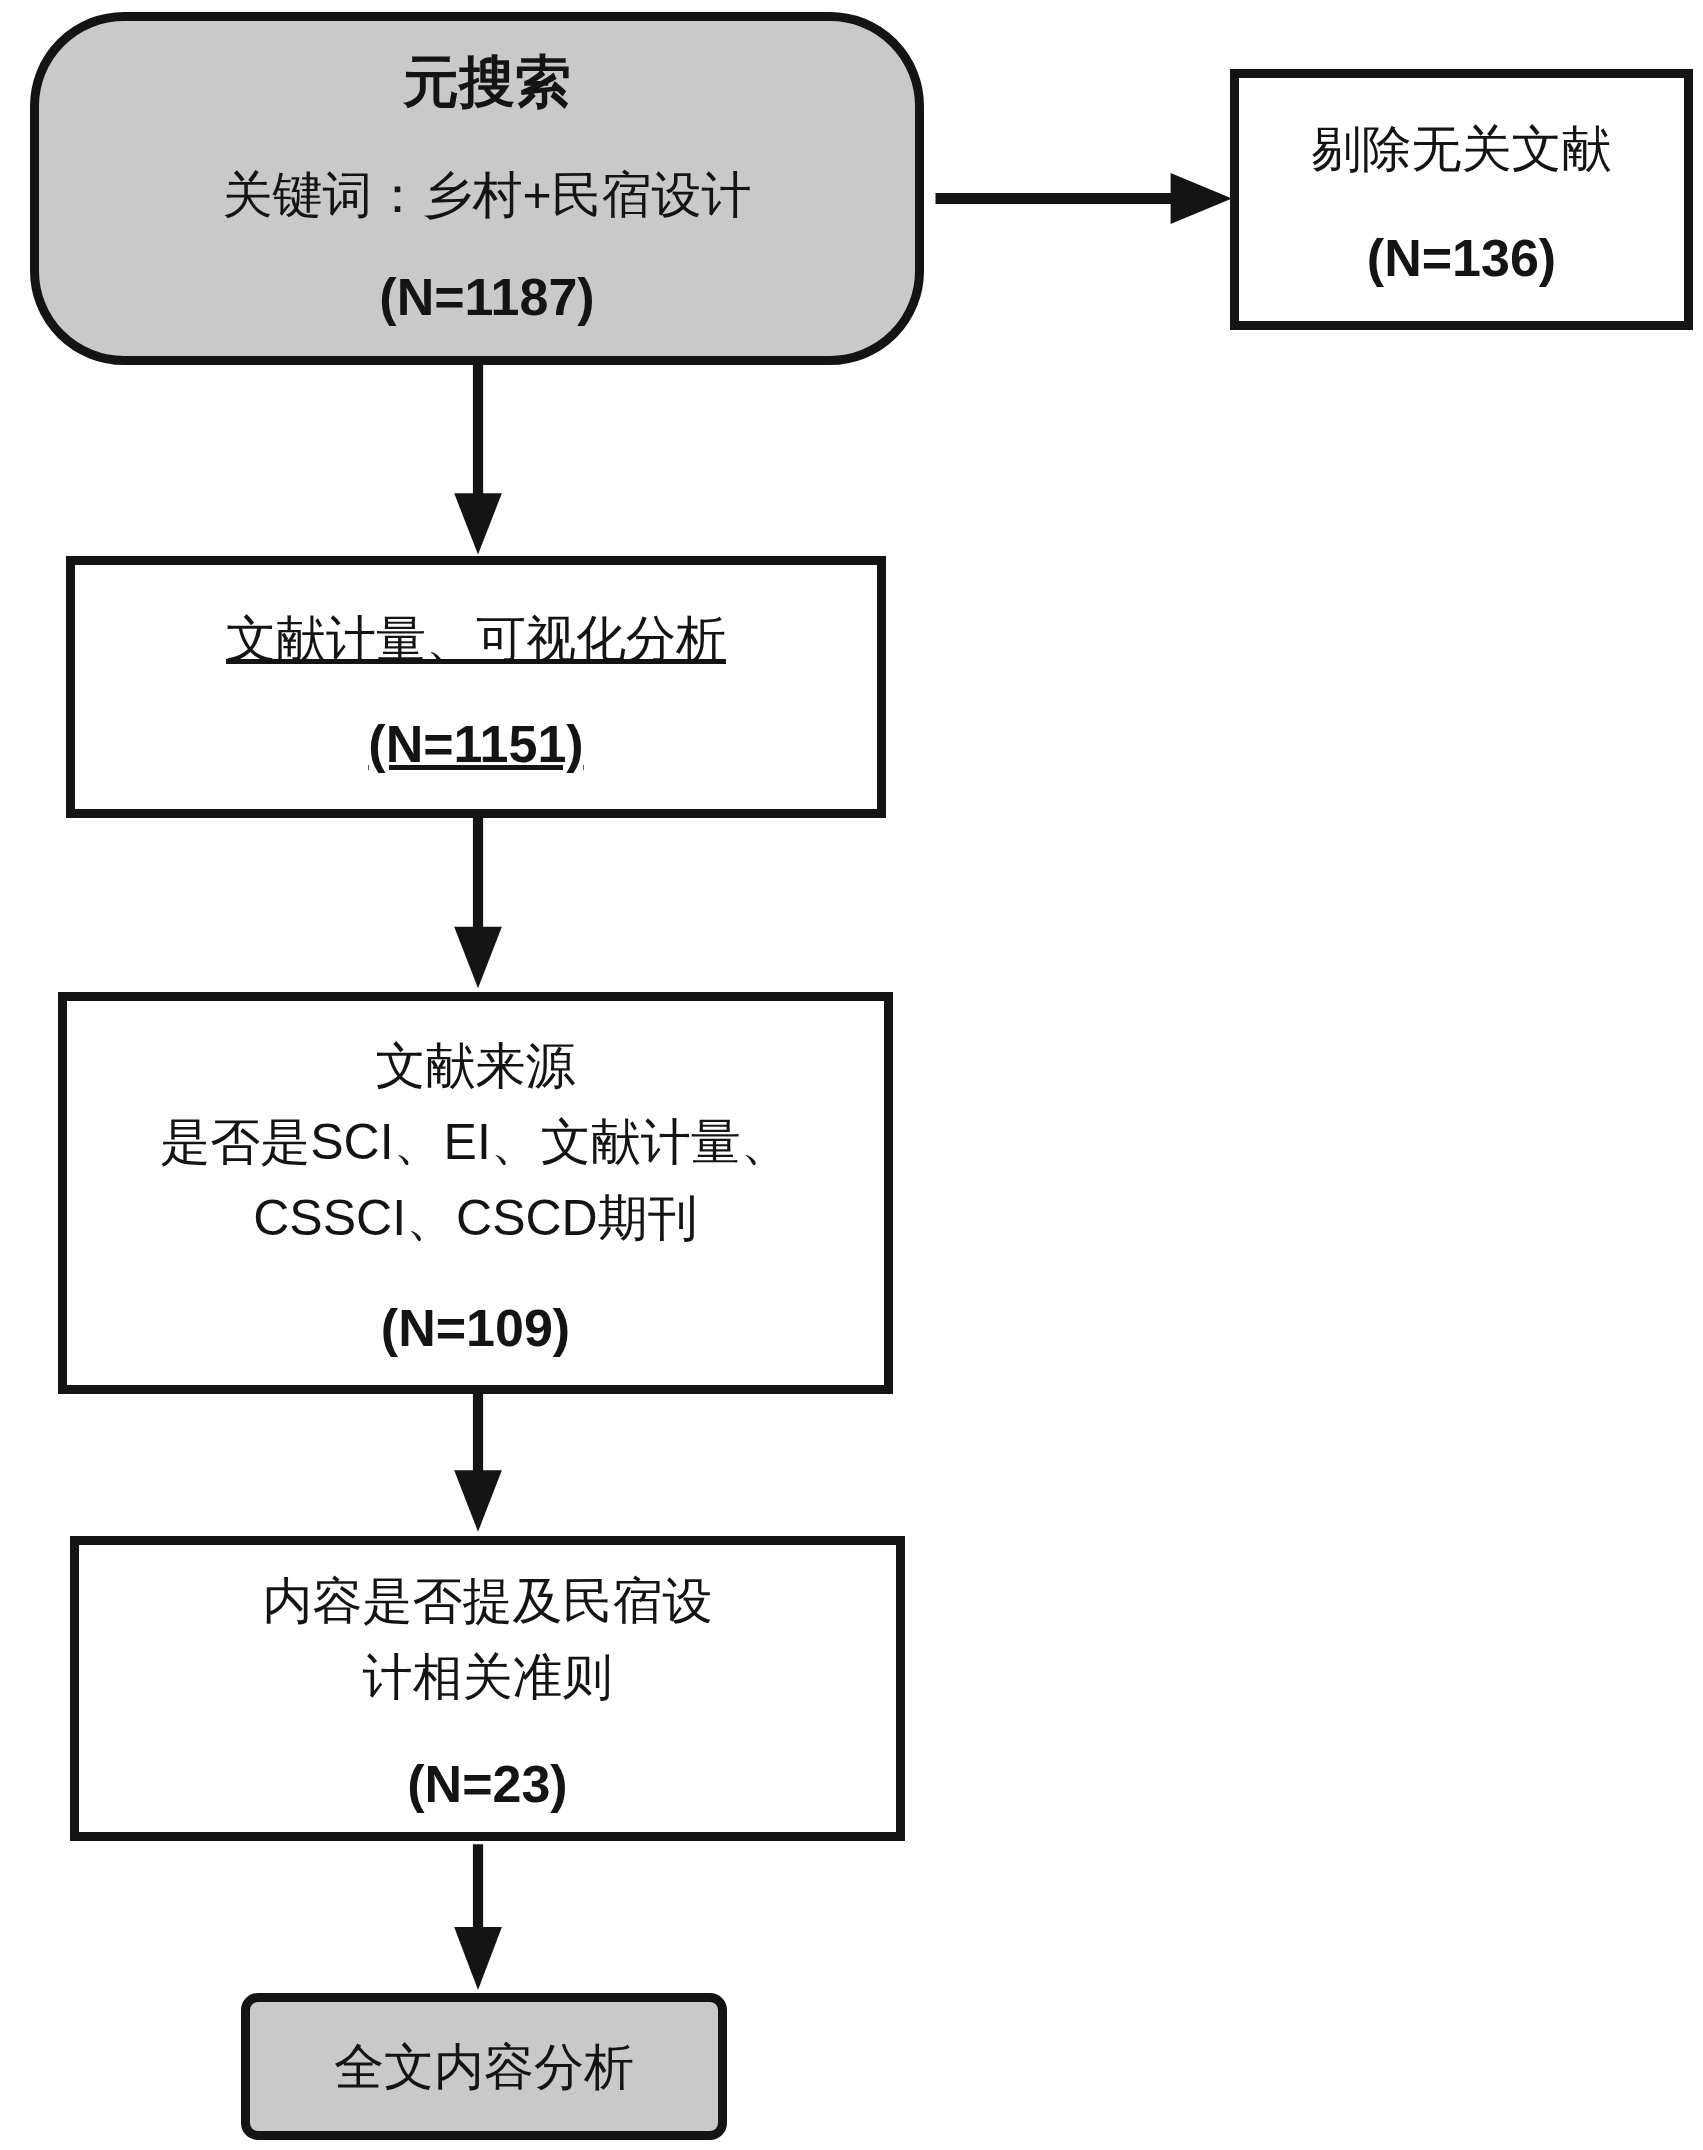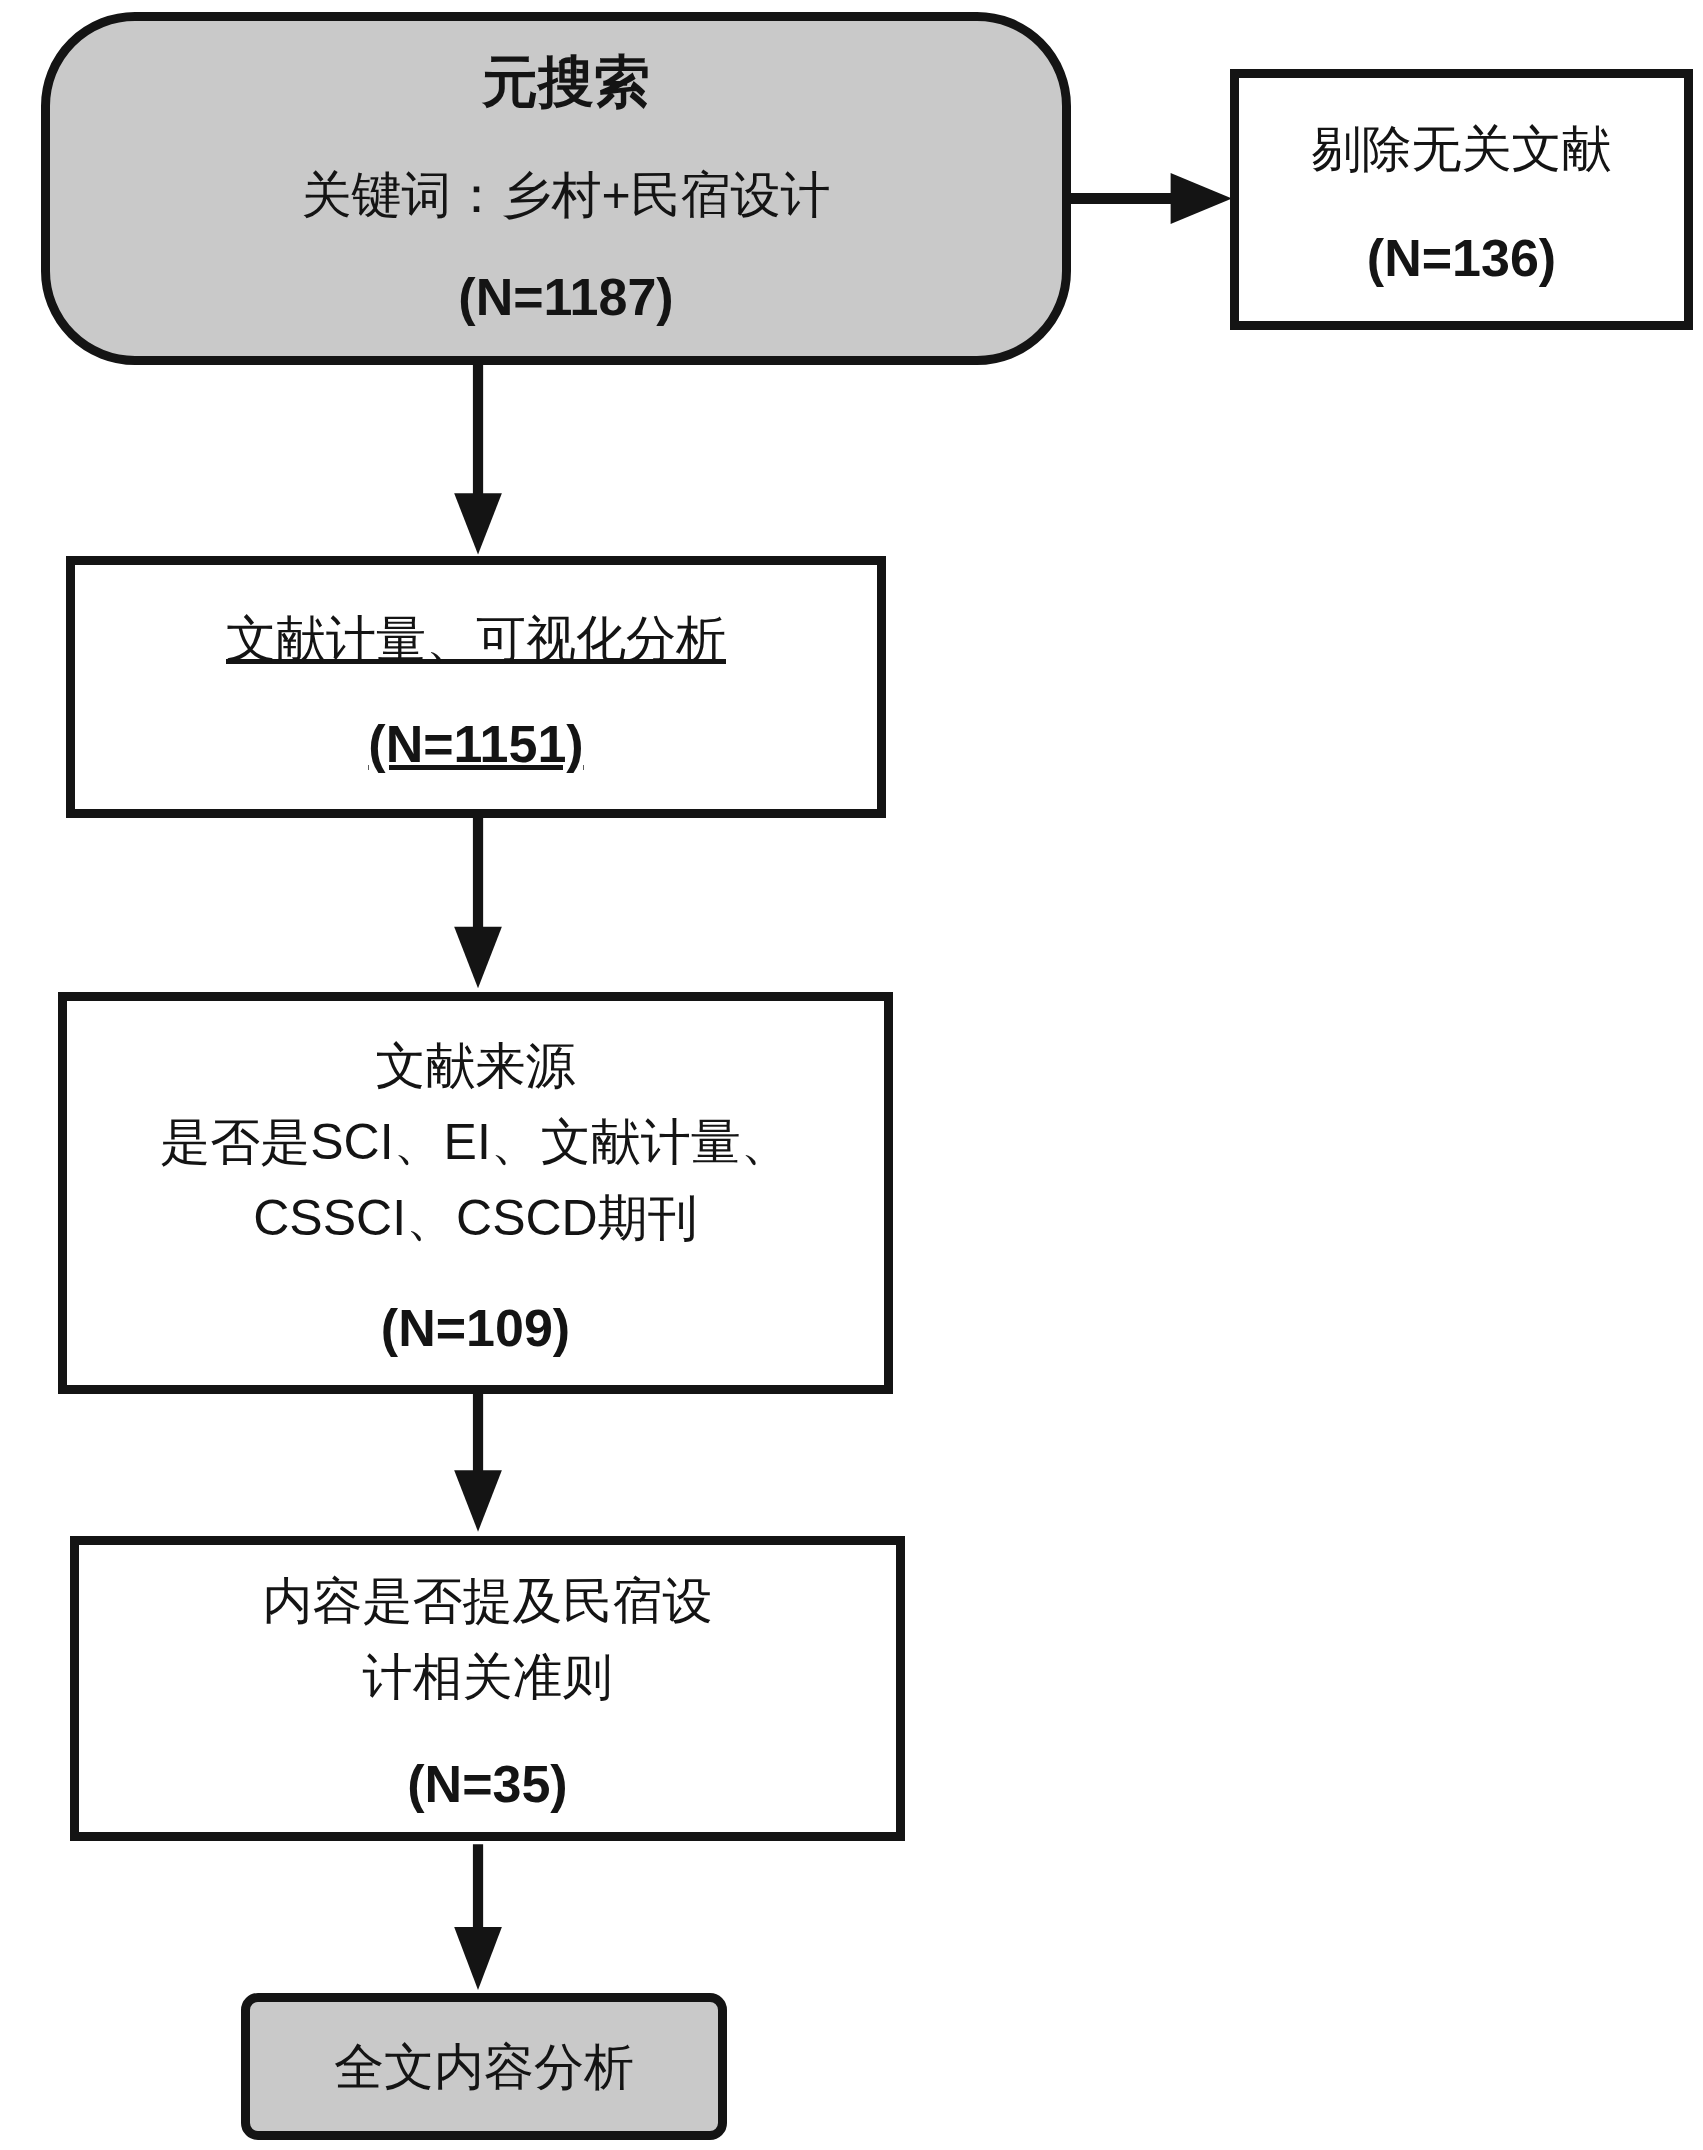--- a/index.html
+++ b/index.html
@@ -37,21 +37,21 @@
   }
   .node.gray { background: #c9c9c9; }
   .node.round-lg { border-radius: 94px; }
   .node.round-md { border-radius: 17px; }
 
   .t-title  { font-size: 56px; font-weight: 700; line-height: 1.1; }
   .t-line   { font-size: 50px; font-weight: 400; line-height: 1.52; }
   .t-count  { font-size: 52px; font-weight: 700; line-height: 1.1; }
 
   
-  #node-meta-search { left: 41px;  top: 12px;   width: 1030px; height: 353px; padding-left: 20px; }
+  #node-meta-search { left: 30px;  top: 12px;   width: 894px; height: 353px; padding-left: 20px; }
   #node-meta-search .t-line  { margin-top: 44px; }
   #node-meta-search .t-count { margin-top: 36px; }
 
   #node-excluded    { left: 1230px; top: 69px;  width: 463px;  height: 261px; text-align: center; }
   #node-excluded .t-count { margin-top: 43px; }
 
   #node-bibliometric { left: 66px; top: 556px;  width: 820px;  height: 262px; text-decoration: underline; }
   #node-bibliometric .t-count { margin-top: 39px; }
 
   #node-source      { left: 58px;  top: 992px; width: 835px;  height: 402px; }
@@ -114,21 +114,21 @@
   <div class="node" id="node-source">
     <div class="t-line">文献来源</div>
     <div class="t-line">是否是SCI、EI、文献计量、</div>
     <div class="t-line">CSSCI、CSCD期刊</div>
     <div class="t-count">(N=109)</div>
   </div>
 
   <div class="node" id="node-content">
     <div class="t-line">内容是否提及民宿设</div>
     <div class="t-line">计相关准则</div>
-    <div class="t-count">(N=35)</div>
+    <div class="t-count">(N=23)</div>
   </div>
 
   <div class="node gray round-md" id="node-fulltext">
     <div class="t-line">全文内容分析</div>
   </div>
 
 </div>
 
 
 </body></html>

